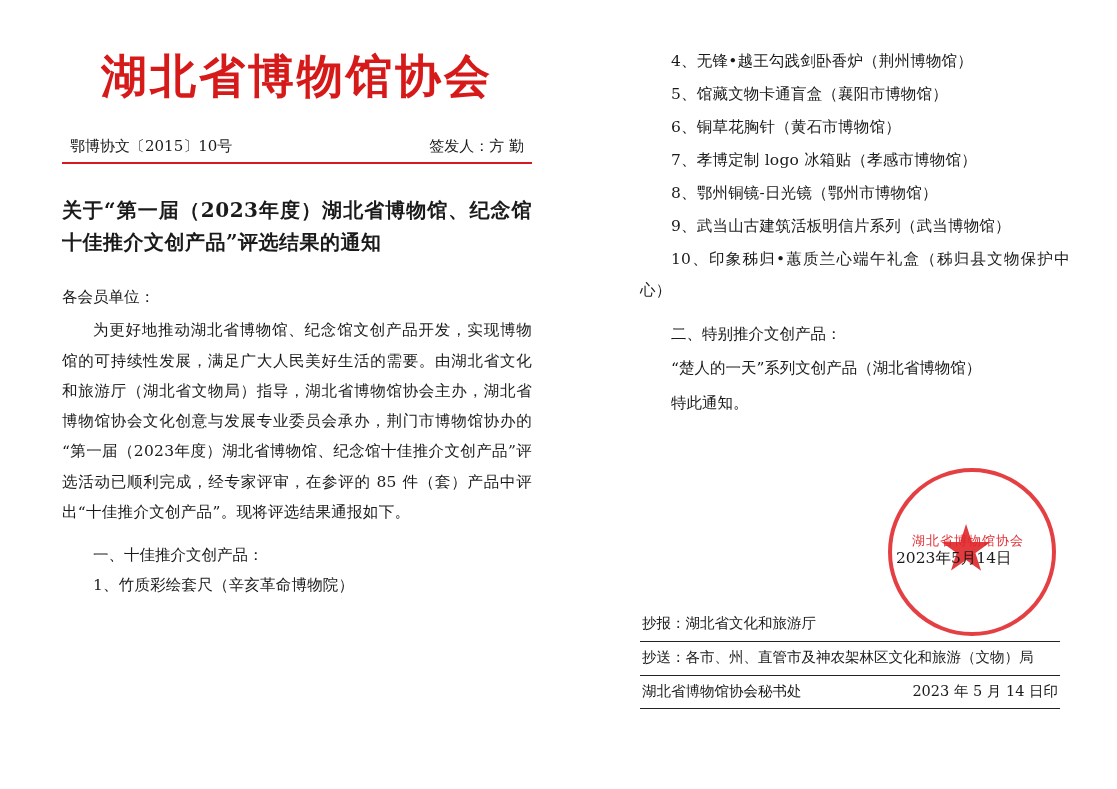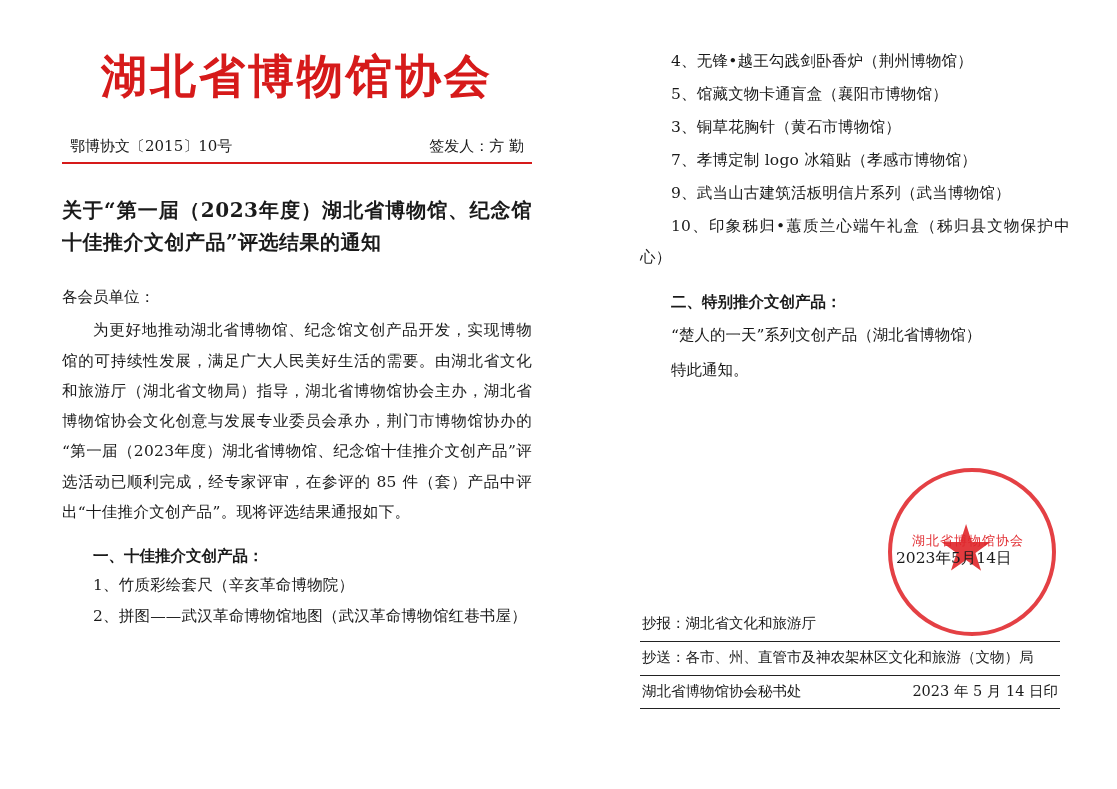--- a/index.html
+++ b/index.html
@@ -65,21 +65,21 @@
   .body-p{
     font-size:15.5px;
     line-height:1.95;
     text-align:justify;
     text-indent:2em;
     margin:6px 0 0 0;
     letter-spacing:0.3px;
   }
   .sect-head{
     font-size:15.5px;
-    font-weight:bold;
+    font-weight:normal;
     text-indent:2em;
     margin-top:14px;
     line-height:1.9;
   }
   .list-item{
     font-size:15.5px;
     line-height:1.95;
     text-indent:2em;
     margin:0;
     text-align:justify;
@@ -174,28 +174,28 @@
 
     <div class="doc-title">关于“第一届（2023年度）湖北省博物馆、纪念馆十佳推介文创产品”评选结果的通知</div>
 
     <div class="salutation">各会员单位：</div>
 
     <p class="body-p">为更好地推动湖北省博物馆、纪念馆文创产品开发，实现博物馆的可持续性发展，满足广大人民美好生活的需要。由湖北省文化和旅游厅（湖北省文物局）指导，湖北省博物馆协会主办，湖北省博物馆协会文化创意与发展专业委员会承办，荆门市博物馆协办的“第一届（2023年度）湖北省博物馆、纪念馆十佳推介文创产品”评选活动已顺利完成，经专家评审，在参评的 85 件（套）产品中评出“十佳推介文创产品”。现将评选结果通报如下。</p>
 
     <div class="sect-head">一、十佳推介文创产品：</div>
 
     <p class="list-item">1、竹质彩绘套尺（辛亥革命博物院）</p>
-    <p class="list-item">2、拼图——武汉革命博物馆地图（武汉革命博物馆红巷书屋）</p>
   </div>
 
   <div class="col-right">
     <p class="list-item">4、无锋•越王勾践剑卧香炉（荆州博物馆）</p>
     <p class="list-item">5、馆藏文物卡通盲盒（襄阳市博物馆）</p>
-    <p class="list-item">3、铜草花胸针（黄石市博物馆）</p>
+    <p class="list-item">6、铜草花胸针（黄石市博物馆）</p>
     <p class="list-item">7、孝博定制 logo 冰箱贴（孝感市博物馆）</p>
+    <p class="list-item">8、鄂州铜镜-日光镜（鄂州市博物馆）</p>
     <p class="list-item">9、武当山古建筑活板明信片系列（武当博物馆）</p>
     <p class="list-item">10、印象秭归•蕙质兰心端午礼盒（秭归县文物保护中心）</p>
 
     <div class="sect-head">二、特别推介文创产品：</div>
     <p class="note-p">“楚人的一天”系列文创产品（湖北省博物馆）</p>
     <p class="note-p">特此通知。</p>
   </div>
 
   <div class="seal-wrap">
     <div class="seal-circle"></div>

